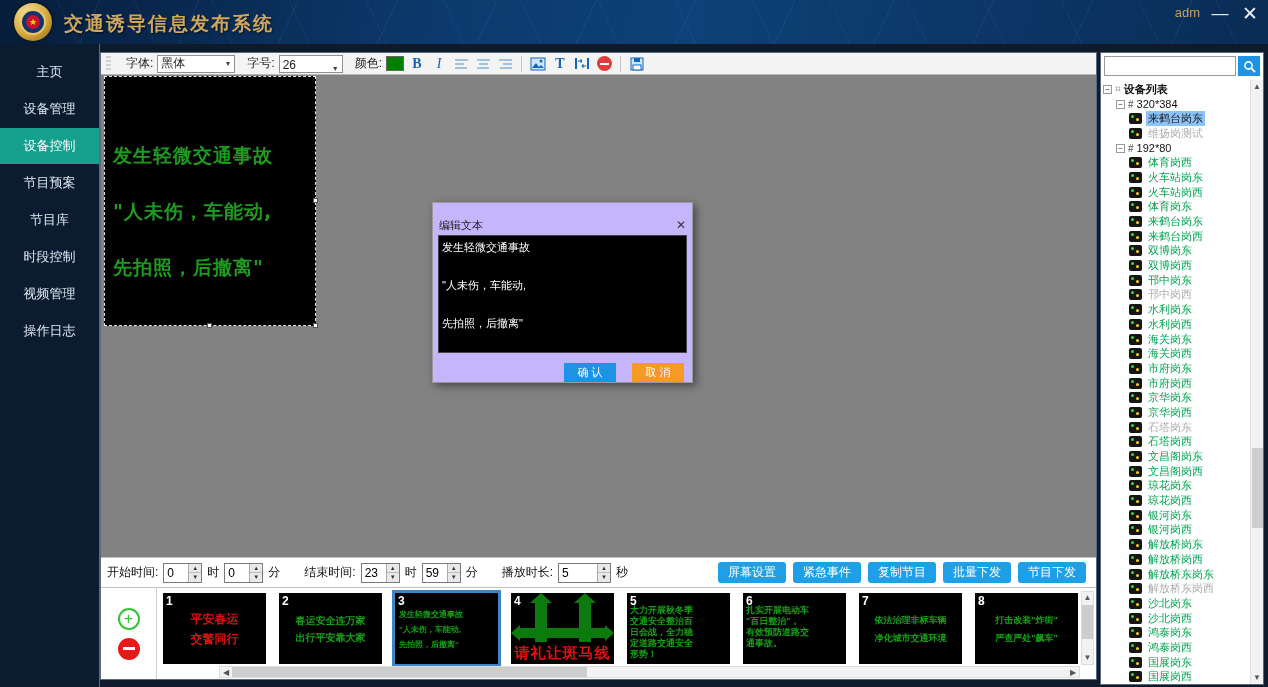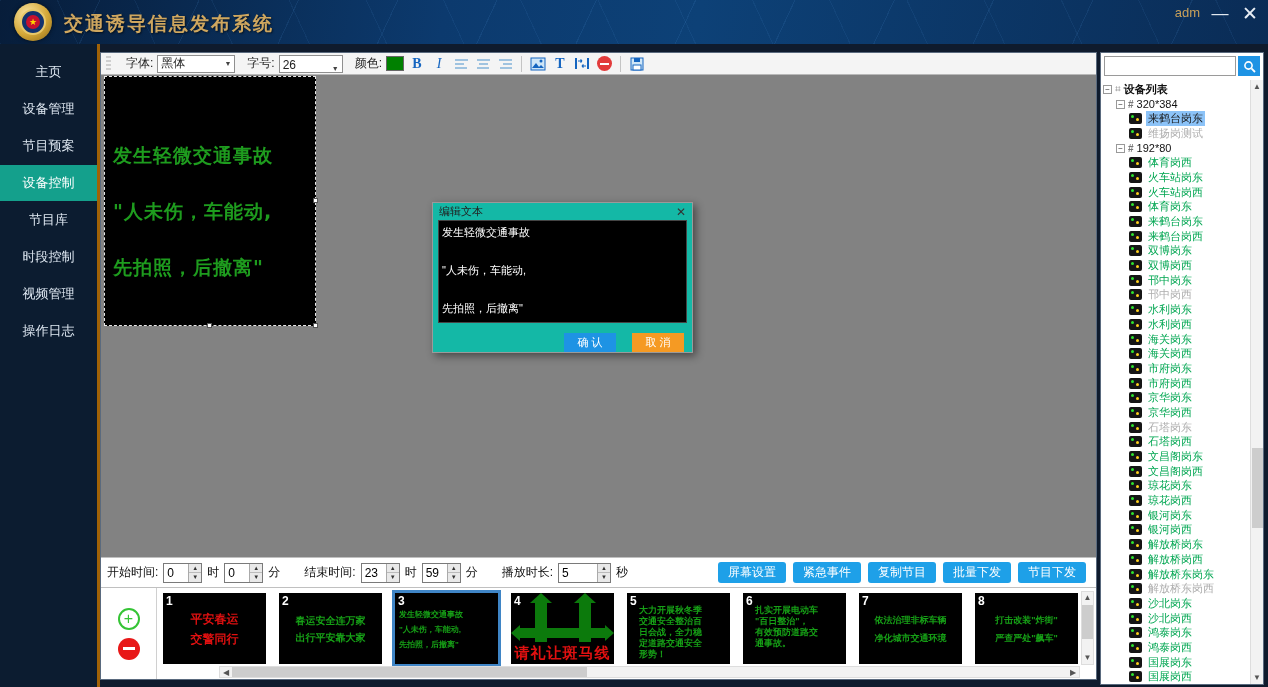--- a/index.html
+++ b/index.html
@@ -27,21 +27,21 @@
   #app-title { position:absolute; left:64px; top:11px; font-size:19px; font-weight:bold;
     color:#cfa75f; letter-spacing:2px; text-shadow:1px 1px 2px rgba(0,0,0,.6); }
   #user-name { position:absolute; right:68px; top:5px; font-size:13px; color:#c8a05a; }
   .win-btn { position:absolute; top:4px; width:24px; height:22px; color:#e8eef5;
     font-size:17px; line-height:20px; text-align:center; cursor:pointer; }
   #btn-min { right:36px; }
   #btn-close { right:6px; font-size:19px; }
 
   
   #sidebar { position:absolute; left:0; top:44px; width:100px; height:643px;
-    background:#0c1c30; border-right:3px solid #a16207; }
+    background:#0c1c30; border-right:1px solid #a16207; }
   .side-item { height:36px; line-height:36px; text-align:center; color:#dfe8f2;
     font-size:13px; cursor:pointer; margin-top:0; }
   .side-item + .side-item { margin-top:0; }
   #side-list { padding-top:10px; display:flex; flex-direction:column; gap:1px; }
   .side-item.active { background:#14a08c; color:#ffffff; }
 
   
   #main { position:absolute; left:100px; top:52px; width:997px; height:628px;
     background:#808080; border:1px solid #5a6a7e; display:flex; flex-direction:column; }
 
@@ -83,23 +83,23 @@
   #led-preview .led-line { color:#1e9c1e; font-size:19px; font-weight:bold;
     letter-spacing:1px; line-height:56px; white-space:nowrap;
     font-family:"DejaVu Sans",sans-serif; }
   .handle { position:absolute; width:5px; height:5px; background:#fff;
     border:1px solid #555; }
   .h-r { right:-3px; top:50%; margin-top:-3px; }
   .h-b { bottom:-3px; left:50%; margin-left:-3px; }
   .h-br { right:-3px; bottom:-3px; }
 
   
-  #dialog { position:absolute; left:432px; top:202px; width:261px; height:151px;
-    background:#14b8a6; border:1px solid #9a9a9a; box-shadow:3px 3px 8px rgba(0,0,0,.45);
-    z-index:50; display:flex; flex-direction:column; }
+  #dialog { position:absolute; left:432px; top:202px; width:261px; height:181px;
+    background:#c4b5fd; border:1px solid #9a9a9a; box-shadow:3px 3px 8px rgba(0,0,0,.45);
+    z-index:50; display:flex; flex-direction:column;justify-content:flex-end; }
   #dialog-titlebar { height:20px; display:flex; align-items:center; padding:0 6px;
     font-size:11px; color:#222; }
   #dialog-close { margin-left:auto; font-size:12px; color:#333; cursor:pointer; }
   #dialog-textarea { margin:0 5px; height:118px; background:#000; color:#fff;
     border:1px solid #444; font-size:11px; line-height:19px; padding:2px 3px;
     resize:none; font-family:"Liberation Sans",sans-serif; }
   #dialog-buttons { display:flex; justify-content:flex-end; gap:16px;
     padding:10px 8px 0 0; }
   .dlg-btn { width:52px; height:19px; border:none; color:#fff; font-size:11px;
     cursor:pointer; font-family:inherit; }
@@ -141,21 +141,21 @@
   .thumb.selected { outline:3px solid #3f85c6; }
   .thumb .num { position:absolute; left:3px; top:1px; color:#fff; font-weight:bold;
     font-size:12px; z-index:2; }
   .thumb .tlines { position:absolute; inset:0; display:flex; flex-direction:column;
     align-items:center; justify-content:center; z-index:1; }
   .thumb .tline { white-space:nowrap; font-weight:bold; }
   .thumb.style-red .tline { color:#e01010; font-size:12px; line-height:20px; }
   .thumb.style-green-lg .tline { color:#16a016; font-size:10px; line-height:17px; }
   .thumb.style-green-sm .tlines { align-items:flex-start; padding:14px 0 0 4px; justify-content:flex-start; }
   .thumb.style-green-sm .tline { color:#16a016; font-size:8px; line-height:15px; }
-  .thumb.style-green-para .tlines { align-items:flex-start; padding:12px 0 0 12px; justify-content:flex-start; }
+  .thumb.style-green-para .tlines { align-items:flex-start; padding:12px 0 0 3px; justify-content:flex-start; }
   .thumb.style-green-para .tline { color:#16a016; font-size:9px; line-height:11px; }
   .thumb.style-green-2 .tline { color:#16a016; font-size:9px; line-height:18px; }
   
   .rd { position:absolute; inset:0; }
   .rd-v { position:absolute; top:8px; bottom:22px; width:12px; background:#0c7a0c; }
   .rd-v::before { content:""; position:absolute; top:-8px; left:-5px;
     border:11px solid transparent; border-top:none; border-bottom:10px solid #0c7a0c; }
   .rd-v1 { left:24px; } .rd-v2 { left:68px; }
   .rd-h { position:absolute; left:8px; right:8px; bottom:26px; height:10px; background:#0c7a0c; }
   .rd-h::before { content:""; position:absolute; left:-8px; top:-3px;
@@ -233,22 +233,22 @@
     <div id="app-title">交通诱导信息发布系统</div>
     <div id="user-name">adm</div>
     <div class="win-btn" id="btn-min">—</div>
     <div class="win-btn" id="btn-close">✕</div>
   </div>
 
   <div id="sidebar">
     <div id="side-list">
         <div class="side-item">主页</div>
         <div class="side-item">设备管理</div>
+        <div class="side-item active">设备控制</div>
         <div class="side-item">节目预案</div>
-        <div class="side-item active">设备控制</div>
         <div class="side-item">节目库</div>
         <div class="side-item">时段控制</div>
         <div class="side-item">视频管理</div>
         <div class="side-item">操作日志</div>
       </div>
   </div>
 
   <div id="main">
 
     <div id="toolbar">

